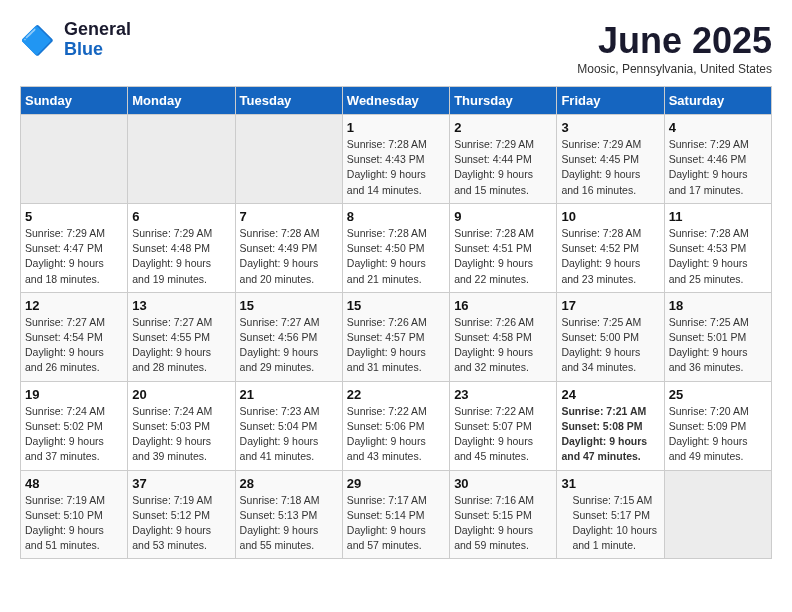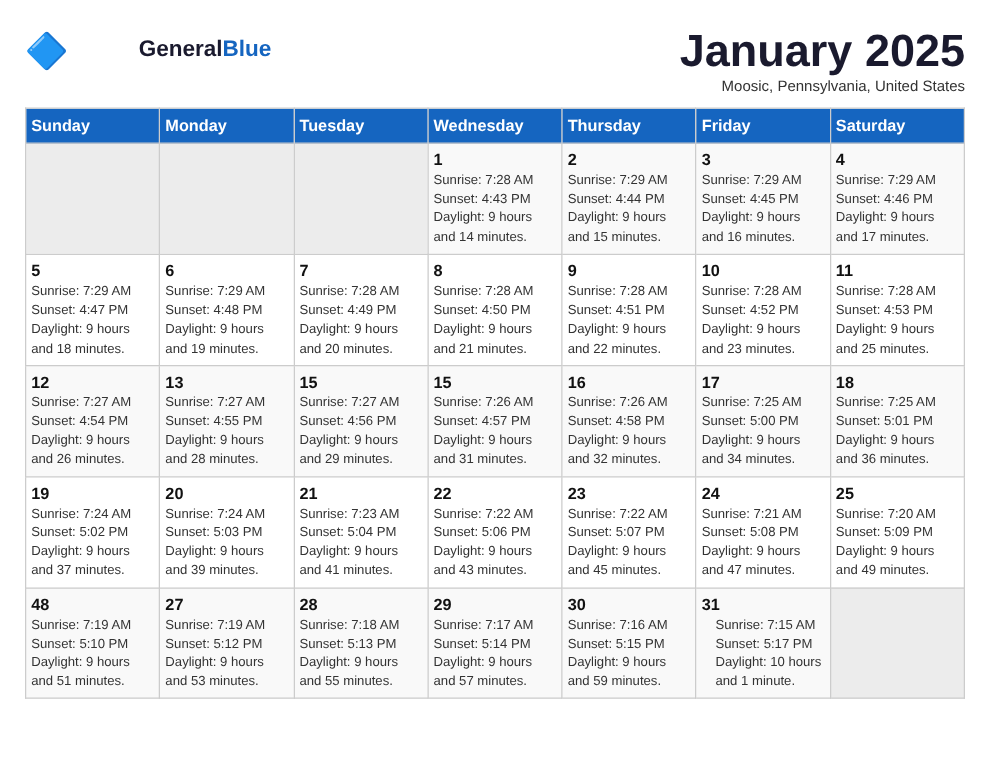--- a/index.html
+++ b/index.html
@@ -72,22 +72,22 @@
       display: flex;
       align-items: center;
       gap: 4px;
     }
     .logo-icon {
       width: 40px;
       height: 40px;
     }
     .logo-label {
       display: flex;
+      flex-direction: column;
       line-height: 1.1;
-      margin-left: 47px;
     }
     .logo-general {
       font-size: 18px;
       font-weight: bold;
       color: #1a1a2e;
     }
     .logo-blue {
       font-size: 18px;
       font-weight: bold;
       color: #1565c0;
@@ -100,21 +100,21 @@
   <div class="logo-wrapper">
     <svg class="logo-icon" viewBox="0 0 40 40" xmlns="http://www.w3.org/2000/svg">
       <text x="0" y="30" font-size="28" fill="#1565c0">🔷</text>
     </svg>
     <div class="logo-label">
       <span class="logo-general">General</span>
       <span class="logo-blue">Blue</span>
     </div>
   </div>
   <div class="title-area">
-    <div class="month-title">January 2025</div>
+    <div class="month-title">June 2025</div>
     <div class="location">Moosic, Pennsylvania, United States</div>
   </div>
 </div>
 
 <table>
   <thead>
     <tr>
     <th>Sunday</th>
         <th>Monday</th>
         <th>Tuesday</th>
@@ -268,40 +268,40 @@
 Daylight: 9 hours and 43 minutes.</div>
         </td>
         <td>
           <div class="day-num">23</div>
           <div class="day-info" style="white-space: pre-line;">Sunrise: 7:22 AM
 Sunset: 5:07 PM
 Daylight: 9 hours and 45 minutes.</div>
         </td>
         <td>
           <div class="day-num">24</div>
-          <div class="day-info" style="white-space: pre-line;">Sunrise: 7:21 AM
+          <div class="day-info" style="white-space: pre-line; font-weight: bold;">Sunrise: 7:21 AM
 Sunset: 5:08 PM
 Daylight: 9 hours and 47 minutes.</div>
         </td>
         <td>
           <div class="day-num">25</div>
           <div class="day-info" style="white-space: pre-line;">Sunrise: 7:20 AM
 Sunset: 5:09 PM
 Daylight: 9 hours and 49 minutes.</div>
         </td>
       </tr>
       <tr>
         <td>
           <div class="day-num">48</div>
           <div class="day-info" style="white-space: pre-line;">Sunrise: 7:19 AM
 Sunset: 5:10 PM
 Daylight: 9 hours and 51 minutes.</div>
         </td>
         <td>
-          <div class="day-num">27</div>
+          <div class="day-num">37</div>
           <div class="day-info" style="white-space: pre-line;">Sunrise: 7:19 AM
 Sunset: 5:12 PM
 Daylight: 9 hours and 53 minutes.</div>
         </td>
         <td>
           <div class="day-num">28</div>
           <div class="day-info" style="white-space: pre-line;">Sunrise: 7:18 AM
 Sunset: 5:13 PM
 Daylight: 9 hours and 55 minutes.</div>
         </td>

